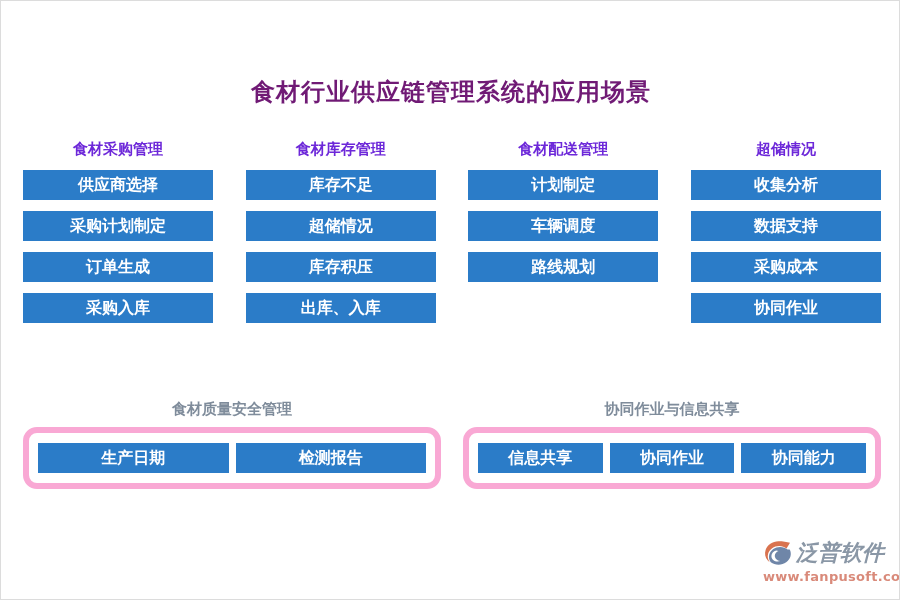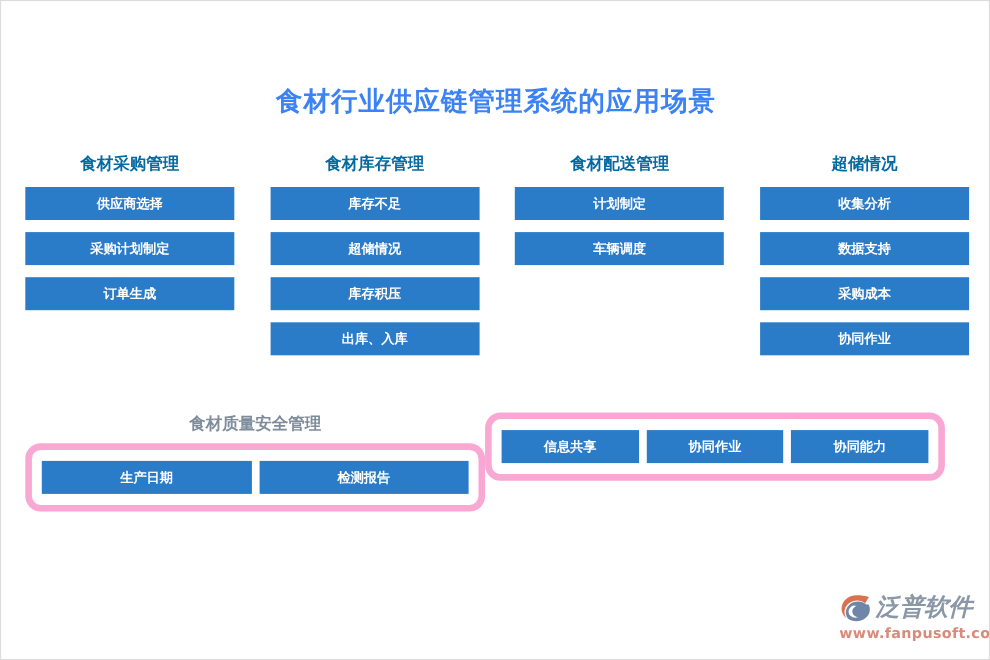--- a/index.html
+++ b/index.html
@@ -22,21 +22,21 @@
 
   
   .page-title {
     position: absolute;
     left: 0;
     top: 76px;
     width: 900px;
     text-align: center;
     font-size: 24px;
     font-weight: bold;
-    color: #3b82f6;
+    color: #701a75;
     letter-spacing: 1px;
     line-height: 30px;
   }
 
   
   .columns {
     position: absolute;
     left: 22px;
     top: 138px;
     width: 858px;
@@ -46,47 +46,47 @@
   .col {
     width: 190px;
     display: flex;
     flex-direction: column;
     align-items: stretch;
   }
   .col-head {
     text-align: center;
     font-size: 15px;
     font-weight: bold;
-    color: #0369a1;
+    color: #6d28d9;
     line-height: 20px;
     margin-bottom: 11px;
     white-space: nowrap;
   }
   .cell {
     height: 30px;
     line-height: 30px;
     background: #2b7cc8;
     color: #ffffff;
-    font-size: 12px;
+    font-size: 16px;
     font-weight: bold;
     text-align: center;
     margin-bottom: 11px;
     white-space: nowrap;
     overflow: hidden;
   }
   .cell:last-child { margin-bottom: 0; }
 
   
   .bottom {
     position: absolute;
     left: 22px;
-    top: 374px;
+    top: 398px;
     width: 858px;
     display: flex;
-    justify-content: flex-start;
+    justify-content: space-between;
   }
   .group {
     width: 418px;
   }
   .group-head {
     text-align: center;
     font-size: 15px;
     font-weight: bold;
     color: #7f8c9b;
     line-height: 20px;
@@ -154,34 +154,36 @@
 
   <div class="page-title">食材行业供应链管理系统的应用场景</div>
 
   <div class="columns">
 
     <div class="col">
       <div class="col-head">食材采购管理</div>
       <div class="cell">供应商选择</div>
       <div class="cell">采购计划制定</div>
       <div class="cell">订单生成</div>
+      <div class="cell">采购入库</div>
     </div>
 
     <div class="col">
       <div class="col-head">食材库存管理</div>
       <div class="cell">库存不足</div>
       <div class="cell">超储情况</div>
       <div class="cell">库存积压</div>
       <div class="cell">出库、入库</div>
     </div>
 
     <div class="col">
       <div class="col-head">食材配送管理</div>
       <div class="cell">计划制定</div>
       <div class="cell">车辆调度</div>
+      <div class="cell">路线规划</div>
     </div>
 
     <div class="col">
       <div class="col-head">超储情况</div>
       <div class="cell">收集分析</div>
       <div class="cell">数据支持</div>
       <div class="cell">采购成本</div>
       <div class="cell">协同作业</div>
     </div>
 
@@ -191,20 +193,21 @@
 
     <div class="group">
       <div class="group-head">食材质量安全管理</div>
       <div class="group-box">
         <div class="cell">生产日期</div>
         <div class="cell">检测报告</div>
       </div>
     </div>
 
     <div class="group">
+      <div class="group-head">协同作业与信息共享</div>
       <div class="group-box">
         <div class="cell">信息共享</div>
         <div class="cell">协同作业</div>
         <div class="cell">协同能力</div>
       </div>
     </div>
 
   </div>
 
   <div class="logo">

